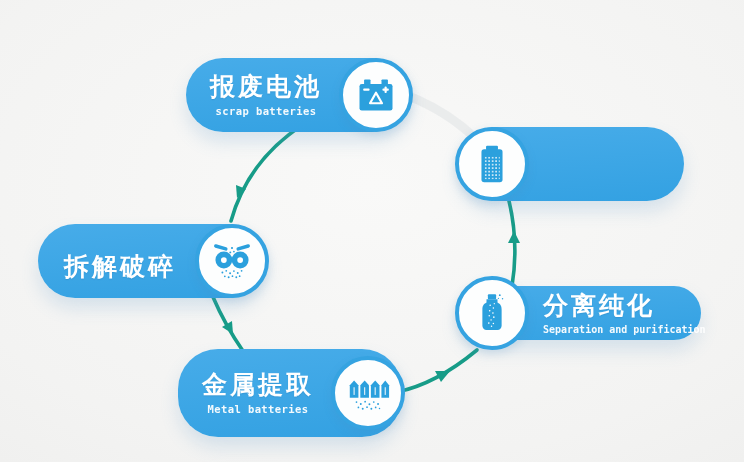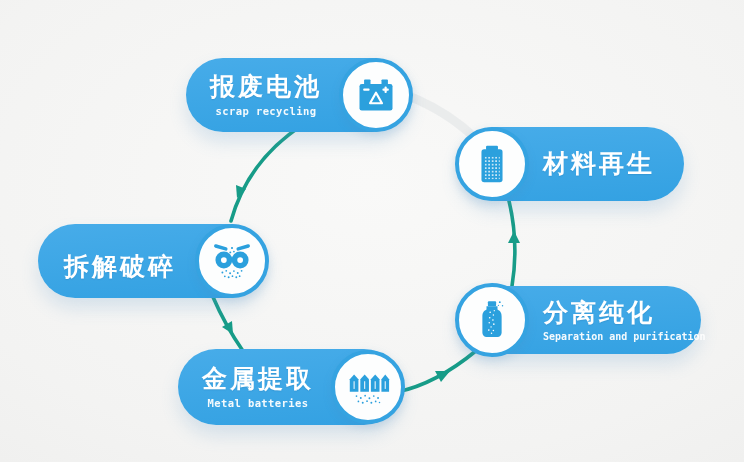--- a/index.html
+++ b/index.html
@@ -63,21 +63,21 @@
     <g>
       <path d="M 512,286 Q 519,243 509,201" fill="none" stroke="#179c88" stroke-width="3.6" stroke-linecap="round"></path>
       <polygon points="514,231 520,243 508,243" fill="#179c88"></polygon>
     </g>
   </svg>
 
   <div class="node cr n-scrap" style="left:186px;top:58px;width:224px;height:74px;">
     <div class="pill"></div>
     <div class="labels">
       <div class="zh">报废电池</div>
-      <div class="en">scrap recycling</div>
+      <div class="en">scrap batteries</div>
     </div>
     <div class="circle">
       <svg width="44" height="44" viewBox="0 0 48 48">
         <g fill="#2ba0dd">
           <rect x="11" y="7" width="7" height="7" rx="1"></rect>
           <rect x="30" y="7" width="7" height="7" rx="1"></rect>
           <rect x="6" y="12" width="36" height="29" rx="2.5"></rect>
         </g>
         <rect x="10" y="17" width="7" height="2.4" rx="1" fill="#fff"></rect>
         <g fill="#fff">
@@ -115,21 +115,21 @@
             <circle cx="24.5" cy="39.8" r="0.9"></circle>
           <circle cx="28.5" cy="41" r="1"></circle>
             <circle cx="32" cy="39.8" r="0.9"></circle>
         </g>
         <circle cx="15.5" cy="23" r="3" fill="#fff"></circle>
         <circle cx="32.5" cy="23" r="3" fill="#fff"></circle>
       </svg>
     </div>
   </div>
 
-  <div class="node cr n-metal" style="left:178px;top:349px;width:224px;height:76px;">
+  <div class="node cr n-metal" style="left:178px;top:349px;width:224px;height:88px;">
     <div class="pill"></div>
     <div class="labels">
       <div class="zh">金属提取</div>
       <div class="en">Metal batteries</div>
     </div>
     <div class="circle">
       <svg width="46" height="46" viewBox="0 0 48 48">
         <g fill="#2ba0dd">
           <path d="M5 29 V16 l4.5 -5 4.5 5 v13 Z"></path>
           <path d="M16 29 V16 l4.5 -5 4.5 5 v13 Z"></path>
@@ -151,21 +151,21 @@
         <g fill="#fff" opacity="0.85">
           <rect x="8.9" y="18" width="1.2" height="8"></rect>
           <rect x="19.9" y="18" width="1.2" height="8"></rect>
           <rect x="30.9" y="18" width="1.2" height="8"></rect>
           <rect x="41.4" y="18" width="1.2" height="8"></rect>
         </g>
       </svg>
     </div>
   </div>
 
-  <div class="node cl n-separation" style="left:458px;top:286px;width:243px;height:68px;">
+  <div class="node cl n-separation" style="left:458px;top:286px;width:243px;height:54px;">
     <div class="pill"></div>
     <div class="labels">
       <div class="zh">分离纯化</div>
       <div class="en">Separation and purification</div>
     </div>
     <div class="circle">
       <svg width="44" height="44" viewBox="0 0 48 48">
         <g fill="#2ba0dd">
           <rect x="19.5" y="3.5" width="9" height="5.5" rx="1"></rect>
           <path d="M18 9 h12 v3.5 c3.5 1.8 4.5 4 4.5 8 V38 a4.5 4.5 0 0 1 -4.5 4.5 h-12 A4.5 4.5 0 0 1 13.5 38 V20.5 c0 -4 1 -6.2 4.5 -8 Z"></path>
@@ -186,21 +186,20 @@
           <circle cx="23.5" cy="38.5" r="0.8"></circle>
             <circle cx="26.5" cy="13.8" r="0.7"></circle>
         </g>
       </svg>
     </div>
   </div>
 
   <div class="node cl n-material" style="left:458px;top:127px;width:226px;height:74px;">
     <div class="pill"></div>
     <div class="labels">
-      <div class="zh">材料再生</div>
     </div>
     <div class="circle">
       <svg width="44" height="44" viewBox="0 0 48 48">
         <defs>
           <pattern id="gpat" width="3.8" height="3.8" patternUnits="userSpaceOnUse">
             <circle cx="1.9" cy="1.9" r="0.95" fill="#fff"></circle>
           </pattern>
         </defs>
         <g fill="#2ba0dd">
           <rect x="17.5" y="4" width="13" height="5" rx="1.2"></rect>

